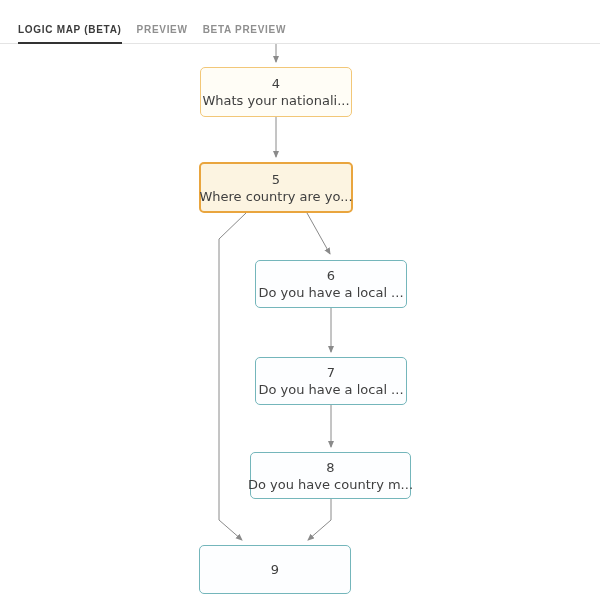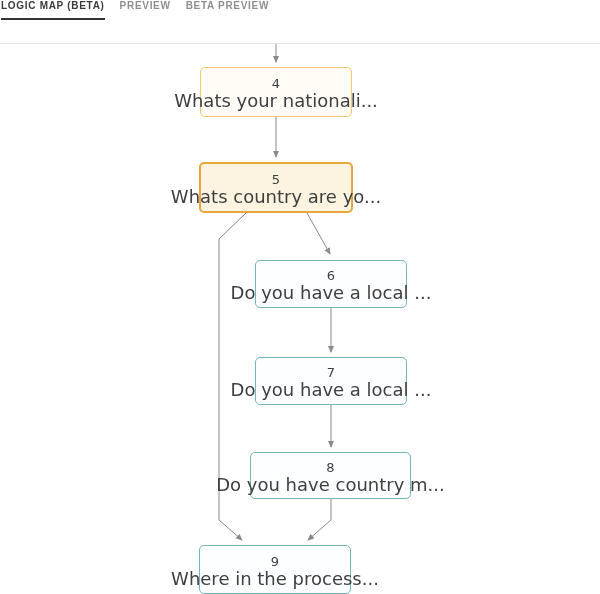--- a/index.html
+++ b/index.html
@@ -9,22 +9,22 @@
     overflow: hidden;
     font-family: "DejaVu Sans", "Liberation Sans", sans-serif;
     position: relative;
   }
 
   
   .tabbar {
     position: relative;
     height: 44px;
     display: flex;
-    align-items: flex-start;
-    padding-left: 1px;
+    align-items: flex-end;
+    padding-left: 18px;
     border-bottom: 1px solid var(--separator, #e4e4e4);
     background: #ffffff;
     z-index: 3;
   }
   .tab {
     font-family: "Liberation Sans", sans-serif;
     font-size: 10px;
     font-weight: bold;
     letter-spacing: 0.7px;
     color: var(--tab-inactive, #8f8f8f);
@@ -65,21 +65,21 @@
     text-align: center;
     color: var(--node-text, #3f3f3f);
     font-size: 13px;
     line-height: 17px;
     white-space: nowrap;
     pointer-events: auto;
     cursor: pointer;
   }
   .node.orange-selected { border-width: 2px; }
   .node .node-id { font-size: 13px; }
-  .node .node-label { font-size: 18px; }
+  .node .node-label { font-size: 13px; }
 </style>
 </head>
 <body>
 
 <div class="tabbar">
   <div class="tab active">LOGIC MAP (BETA)</div>
   <div class="tab">PREVIEW</div>
   <div class="tab">BETA PREVIEW</div>
 </div>
 
@@ -100,32 +100,31 @@
         <path d="M 331 499 L 331 520 L 308 540" marker-end="url(#arrowhead)"></path>
       </g>
   </svg>
   <div id="node-layer">
       <div class="node orange" style="left: 200px; top: 67px; width: 152px; height: 50px; border-color: rgb(242, 199, 120); background: rgb(255, 253, 246);">
         <div class="node-id">4</div>
         <div class="node-label">Whats your nationali...</div>
       </div>
       <div class="node orange-selected" style="left: 199px; top: 162px; width: 154px; height: 51px; border-color: rgb(233, 165, 62); background: rgb(252, 244, 225);">
         <div class="node-id">5</div>
-        <div class="node-label">Whats country are yo...</div>
+        <div class="node-label">Where country are yo...</div>
       </div>
       <div class="node teal" style="left: 255px; top: 260px; width: 152px; height: 48px; border-color: rgb(116, 182, 187); background: rgb(253, 254, 255);">
         <div class="node-id">6</div>
         <div class="node-label">Do you have a local ...</div>
       </div>
       <div class="node teal" style="left: 255px; top: 357px; width: 152px; height: 48px; border-color: rgb(116, 182, 187); background: rgb(253, 254, 255);">
         <div class="node-id">7</div>
         <div class="node-label">Do you have a local ...</div>
       </div>
       <div class="node teal" style="left: 250px; top: 452px; width: 161px; height: 47px; border-color: rgb(116, 182, 187); background: rgb(253, 254, 255);">
         <div class="node-id">8</div>
         <div class="node-label">Do you have country m...</div>
       </div>
       <div class="node teal" style="left: 199px; top: 545px; width: 152px; height: 49px; border-color: rgb(116, 182, 187); background: rgb(253, 254, 255);">
         <div class="node-id">9</div>
-        <div class="node-label">Where in the process...</div>
       </div>
     </div>
 </div>
 
 </body></html>

